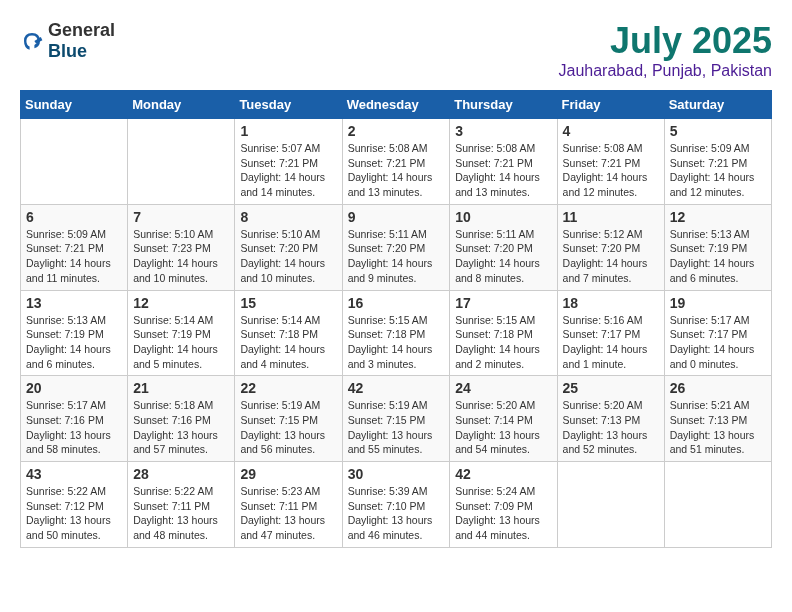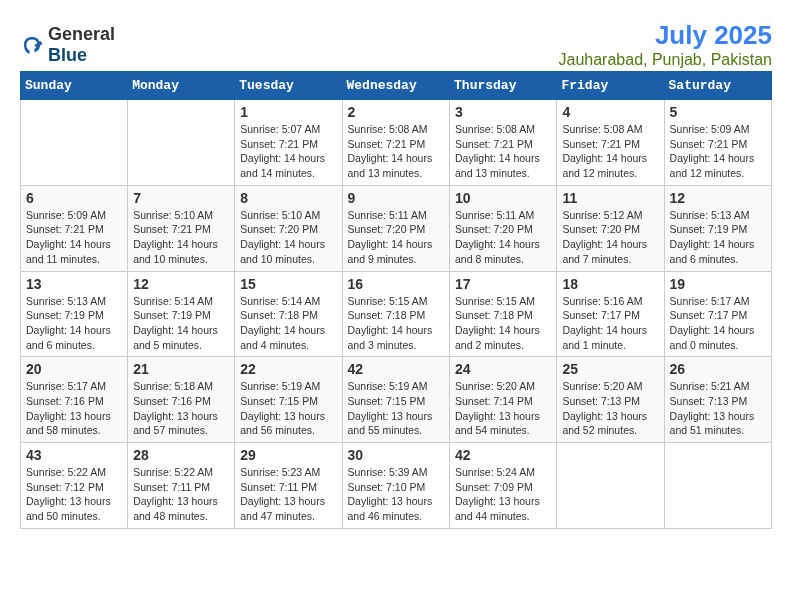--- a/index.html
+++ b/index.html
@@ -6,22 +6,22 @@
     body {
       font-family: Arial, sans-serif;
       background: #fff;
       width: 792px;
       min-height: 612px;
       padding: 20px;
     }
     .header-section {
       display: flex;
       justify-content: space-between;
-      align-items: center;
-      margin-bottom: 2px;
+      align-items: flex-start;
+      margin-bottom: 10px;
     }
     .logo {
       display: flex;
       align-items: center;
       gap: 4px;
     }
     .logo-text-general {
       font-size: 18px;
       font-weight: bold;
       color: #333;
@@ -32,27 +32,27 @@
       color: #0c4a6e;
     }
     .logo-icon {
       width: 24px;
       height: 24px;
     }
     .title-section {
       text-align: right;
     }
     .month-title {
-      font-size: 26px;
-      font-weight: bold;
-      color: #3b82f6;
+      font-size: 36px;
+      font-weight: bold;
+      color: #0f766e;
     }
     .location-title {
       font-size: 16px;
-      color: #4d7c0f;
+      color: #4c1d95;
     }
     .calendar {
       width: 100%;
       border-collapse: collapse;
       border: 1px solid #ccc;
     }
     .calendar th {
       background: #1a5fa8;
       color: #fff;
       padding: 6px 4px;
@@ -87,21 +87,20 @@
     }
     tr:nth-child(even) td {
       background: #f9f9f9;
     }
     tr:nth-child(odd) td {
       background: #fff;
     }
     
     tr:first-child th {
       background: #1a5fa8 !important;
-      font-family: Liberation Mono, monospace;
     }
   </style>
 </head>
 <body>
 
 <div>
   <div class="header-section">
     <div class="logo">
       <svg class="logo-icon" viewBox="0 0 30 30" xmlns="http://www.w3.org/2000/svg">
         <path d="M15 5 Q25 5 25 15 Q25 22 18 24 L18 20 Q22 18 22 15 Q22 8 15 8 Q8 8 8 15 Q8 20 12 22 L12 26 Q5 24 5 15 Q5 5 15 5Z" fill="#1a5fa8"></path>
@@ -168,21 +167,21 @@
         <tr>
           <td>
             <span class="day-number">6</span>
             <div class="day-info">Sunrise: 5:09 AM
 Sunset: 7:21 PM
 Daylight: 14 hours and 11 minutes.</div>
           </td>
           <td>
             <span class="day-number">7</span>
             <div class="day-info">Sunrise: 5:10 AM
-Sunset: 7:21 PM
+Sunset: 7:23 PM
 Daylight: 14 hours and 10 minutes.</div>
           </td>
           <td>
             <span class="day-number">8</span>
             <div class="day-info">Sunrise: 5:10 AM
 Sunset: 7:20 PM
 Daylight: 14 hours and 10 minutes.</div>
           </td>
           <td>
             <span class="day-number">9</span>

